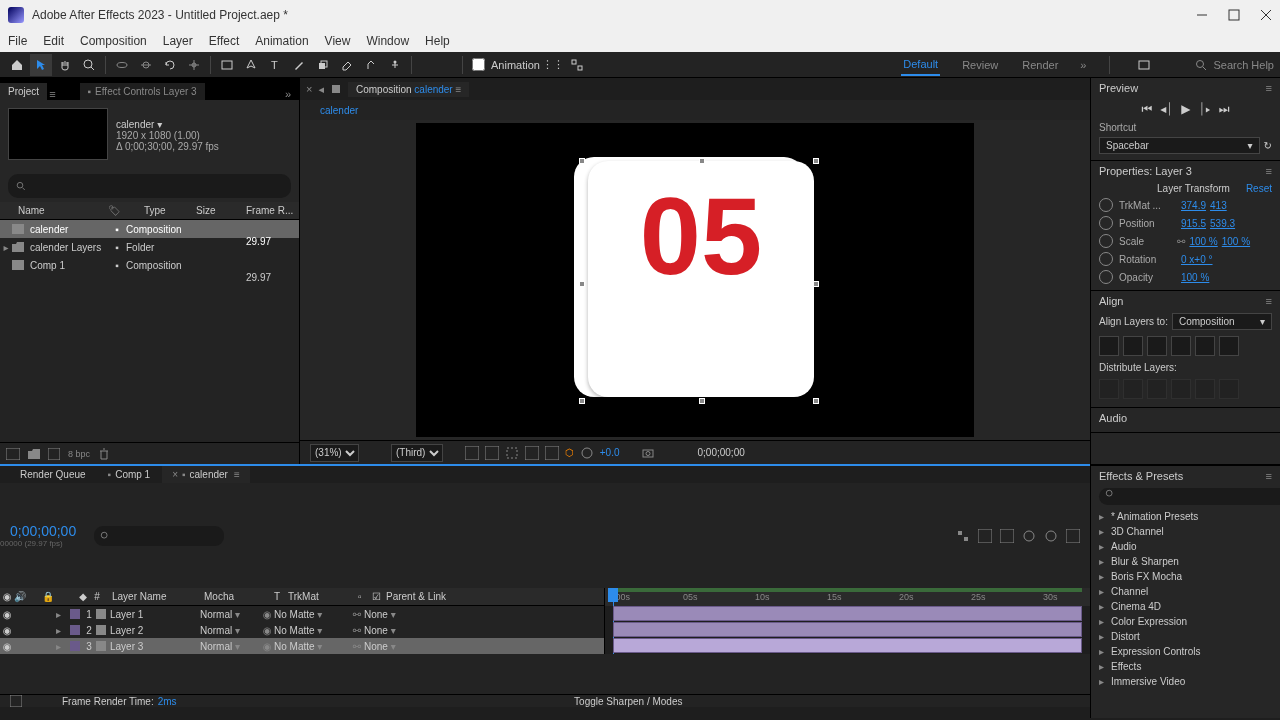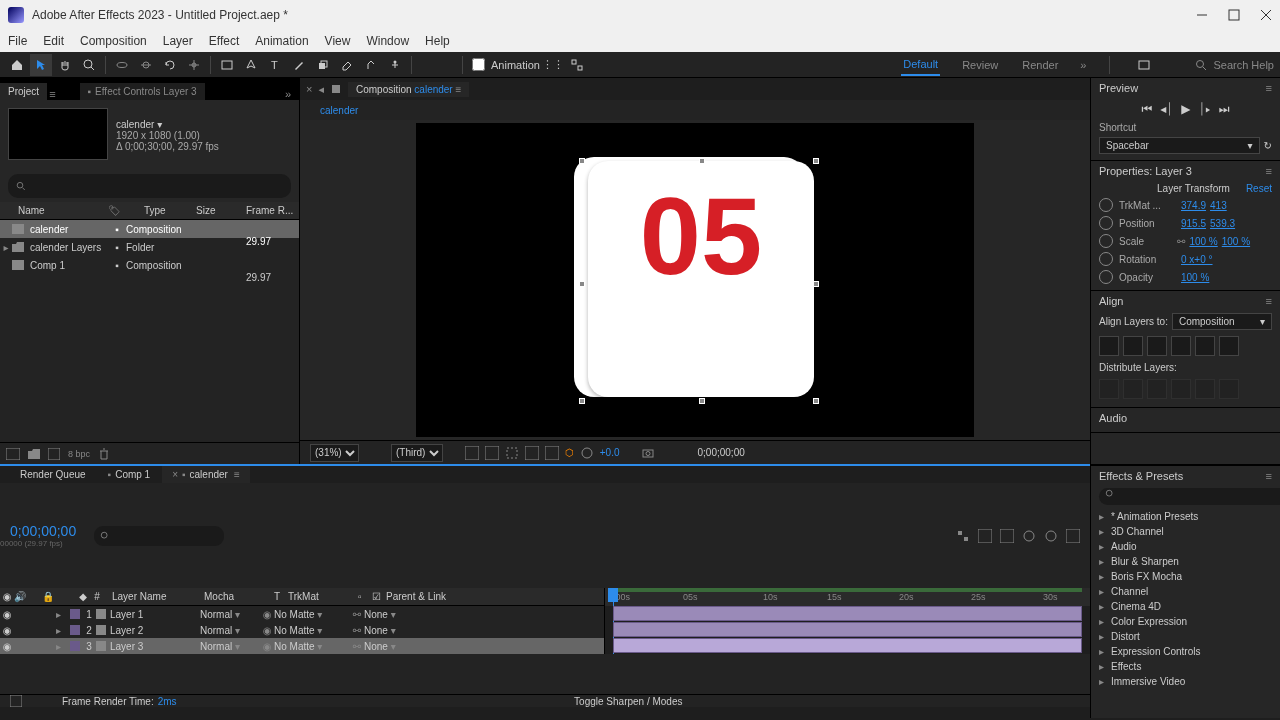--- a/index.html
+++ b/index.html
@@ -663,21 +663,21 @@
               <div style="width:14px;text-align:center;color:#888">⚯</div>
               <div style="width:60px">None <span style="color:#888">▾</span></div>
             </div>
           </div>
       </div>
       <div class="tl-tracks">
         <div class="tl-ruler">
           <div class="tl-workarea"></div>
           <div class="tl-tick" style="left:8px">:00s</div>
           <div class="tl-tick" style="left:78px">05s</div>
-          <div class="tl-tick" style="left:158px">10s</div>
+          <div class="tl-tick" style="left:150px">10s</div>
           <div class="tl-tick" style="left:222px">15s</div>
           <div class="tl-tick" style="left:294px">20s</div>
           <div class="tl-tick" style="left:366px">25s</div>
           <div class="tl-tick" style="left:438px">30s</div>
         </div>
         <div class="tl-playhead"></div>
         <div class="tl-bar" style="top:18px"></div>
         <div class="tl-bar" style="top:34px"></div>
         <div class="tl-bar" style="top:50px;background:#b8a8d8"></div>
       </div>

